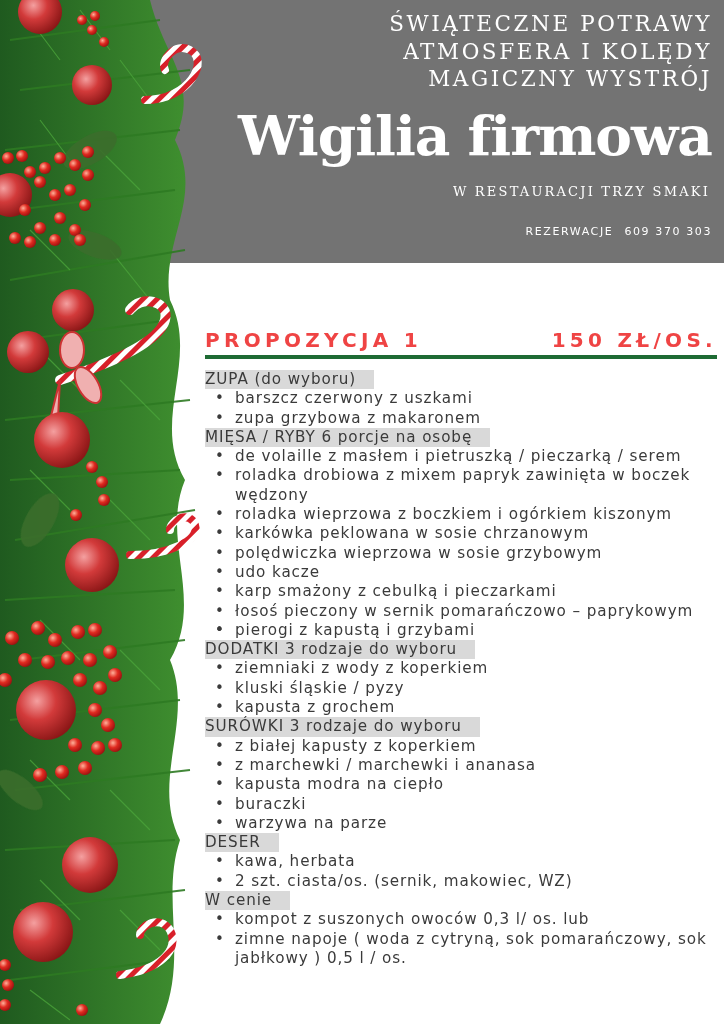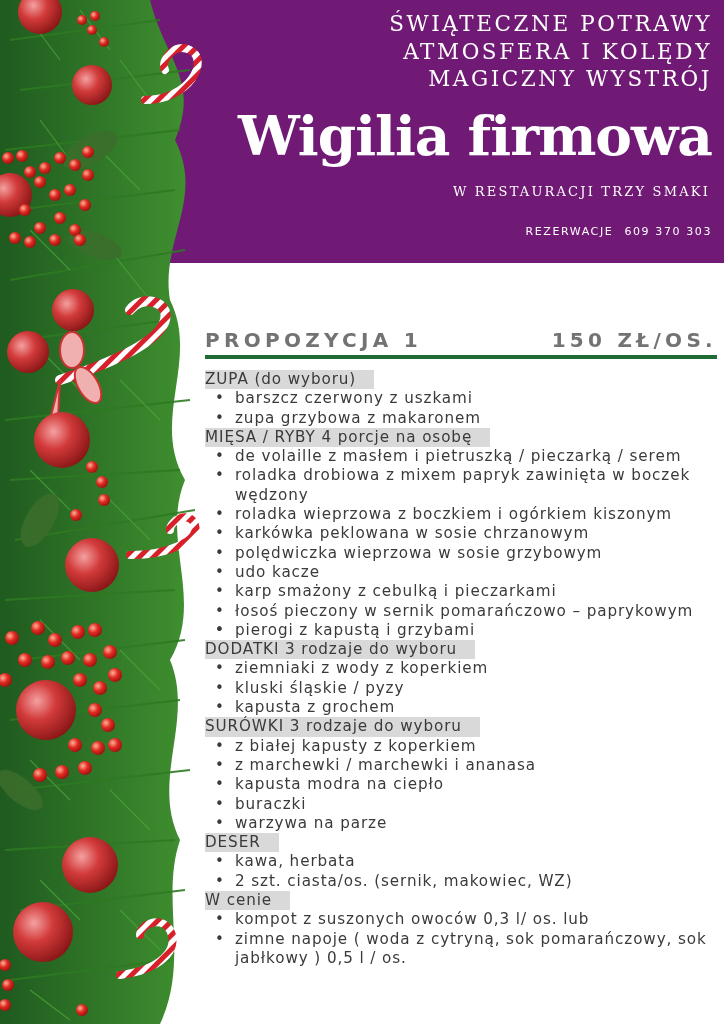--- a/index.html
+++ b/index.html
@@ -3,21 +3,21 @@
   <meta charset="utf-8">
   <style>
     html, body { margin: 0; padding: 0; }
     body {
       width: 724px; height: 1024px; position: relative; overflow: hidden;
       background: #ffffff;
       font-family: "DejaVu Sans", sans-serif;
     }
     .banner {
       position: absolute; left: 0; top: 0; width: 724px; height: 263px;
-      background: #701a75;
+      background: #737373;
     }
     .tagline {
       position: absolute; right: 12px; top: 10px; width: 480px;
       text-align: right; color: #ffffff;
       font-family: "DejaVu Serif", serif; font-size: 21.5px;
       letter-spacing: 2.6px; line-height: 27.5px;
     }
     .title {
       position: absolute; right: 12px; top: 105px;
       color: #ffffff; font-family: "DejaVu Serif", serif; font-weight: bold;
@@ -39,21 +39,21 @@
     
     .garland { position: absolute; left: 0; top: 0; width: 215px; height: 1024px; overflow: hidden; }
     .garland svg { width: 215px; height: 1024px; display: block; }
 
     .menu {
       position: absolute; left: 205px; top: 328px; width: 512px;
       color: #3a3a3a;
     }
     .menu-header {
       display: flex; justify-content: space-between; align-items: baseline;
-      color: #737373; font-weight: bold; font-size: 20px; letter-spacing: 4.3px;
+      color: #ef4444; font-weight: bold; font-size: 20px; letter-spacing: 4.3px;
       padding-bottom: 3px; border-bottom: 4px solid #1e6b34;
       height: 24px; line-height: 24px;
     }
     .sections { margin-top: 11px; font-size: 15.2px; line-height: 19.3px; letter-spacing: 0.9px; }
     .section-title {
       display: inline-block; background: #d9d9d9; padding: 0 18px 0 0;
       color: #3a3a3a; white-space: nowrap;
     }
     .section ul { list-style: none; margin: 0; padding: 0; }
     .section li { position: relative; padding-left: 30px; }
@@ -211,21 +211,21 @@
   <div class="sections">
     <div class="section">
       <span class="section-title">ZUPA (do wyboru)</span>
       <ul>
         <li><span class="bullet">•</span><span>barszcz czerwony z uszkami</span></li>
         <li><span class="bullet">•</span><span>zupa grzybowa z makaronem</span></li>
       </ul>
     </div>
 
     <div class="section">
-      <span class="section-title">MIĘSA / RYBY 4 porcje na osobę</span>
+      <span class="section-title">MIĘSA / RYBY 6 porcje na osobę</span>
       <ul>
         <li><span class="bullet">•</span><span>de volaille z masłem i pietruszką / pieczarką / serem</span></li>
         <li><span class="bullet">•</span><span>roladka drobiowa z mixem papryk zawinięta w boczek wędzony</span></li>
         <li><span class="bullet">•</span><span>roladka wieprzowa z boczkiem i ogórkiem kiszonym</span></li>
         <li><span class="bullet">•</span><span>karkówka peklowana w sosie chrzanowym</span></li>
         <li><span class="bullet">•</span><span>polędwiczka wieprzowa w sosie grzybowym</span></li>
         <li><span class="bullet">•</span><span>udo kacze</span></li>
         <li><span class="bullet">•</span><span>karp smażony z cebulką i pieczarkami</span></li>
         <li><span class="bullet">•</span><span>łosoś pieczony w sernik pomarańczowo – paprykowym</span></li>
         <li><span class="bullet">•</span></li>

